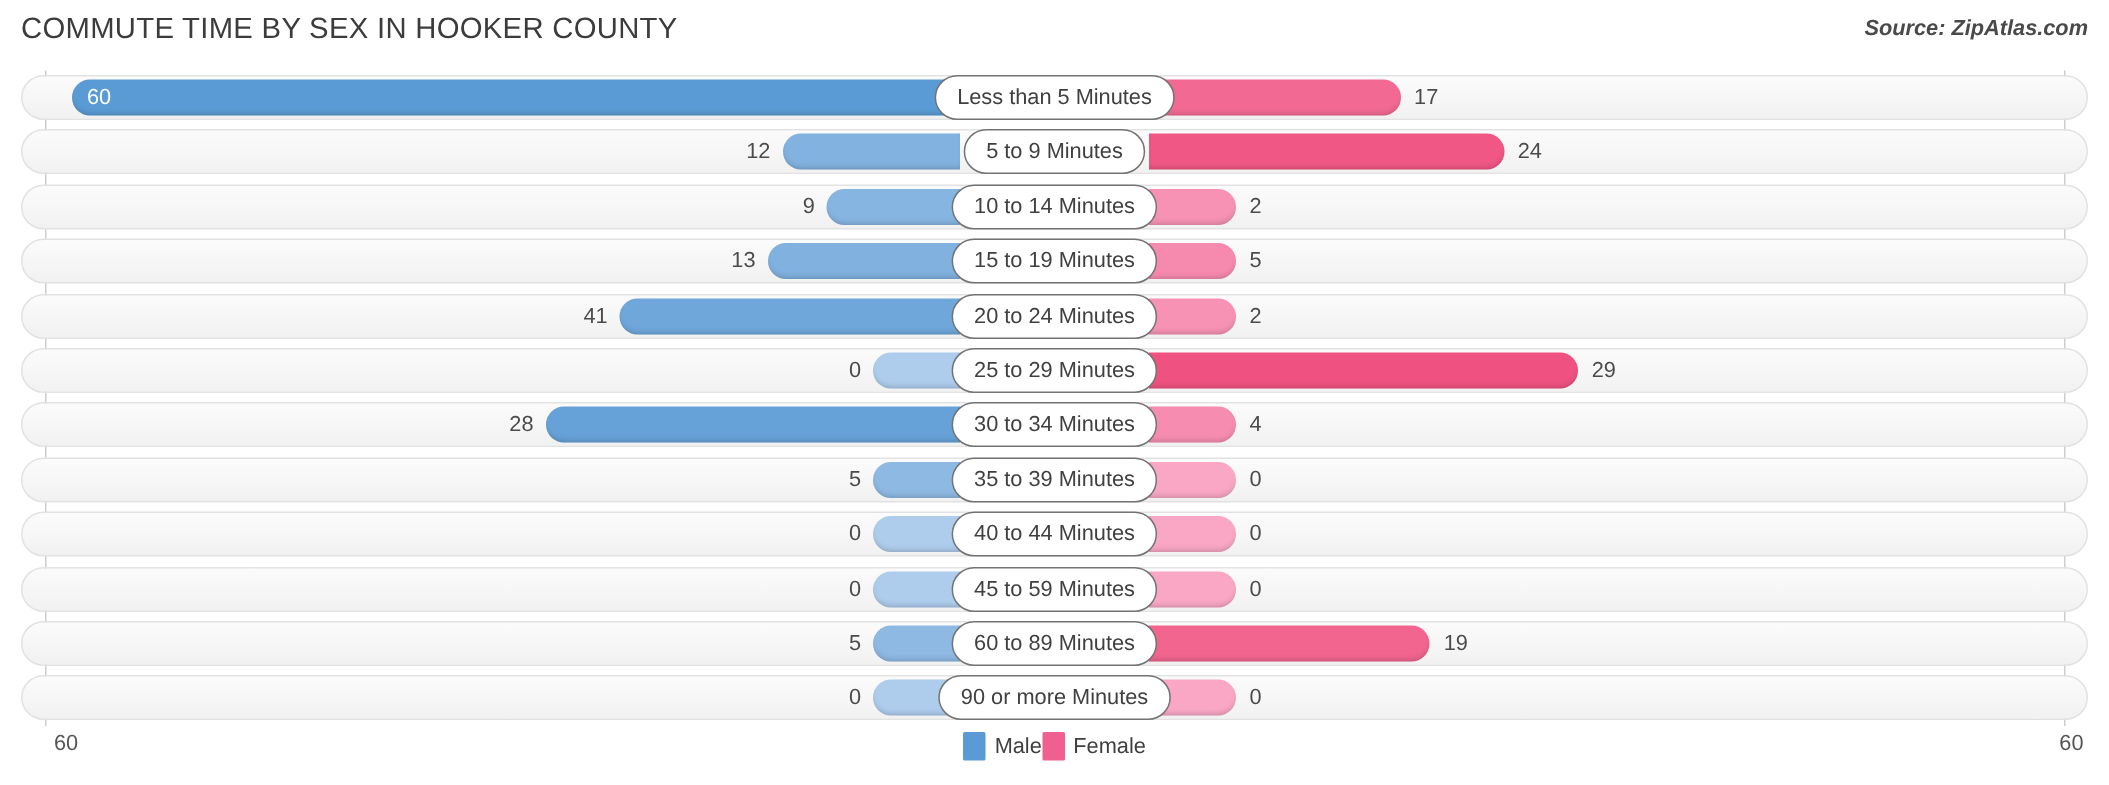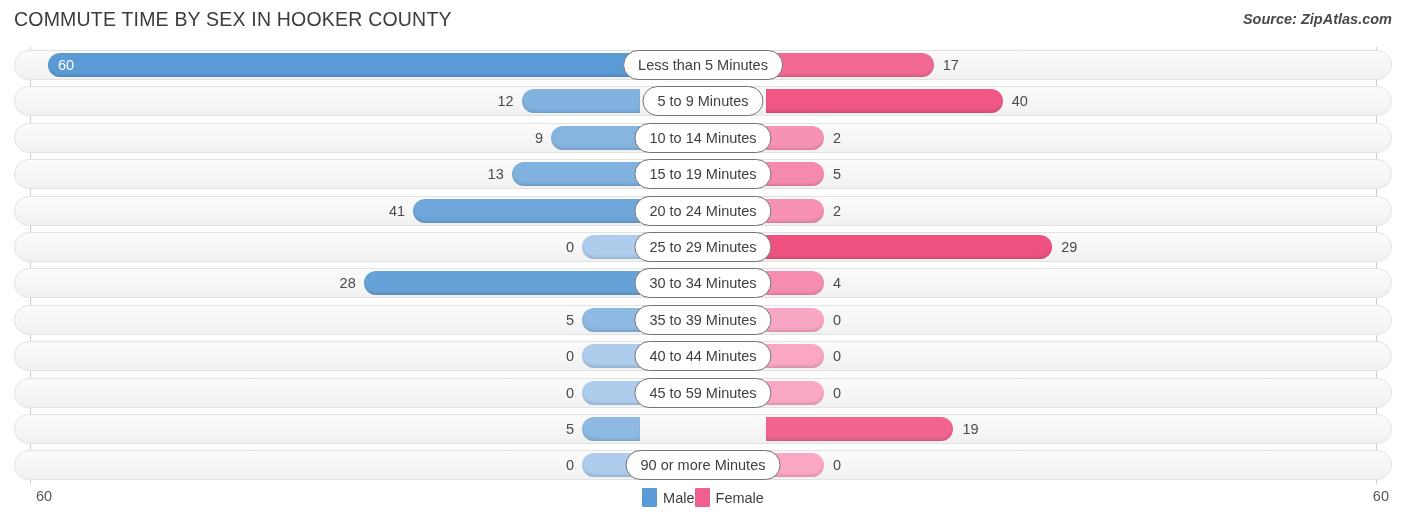--- a/index.html
+++ b/index.html
@@ -217,21 +217,21 @@
             <div class="bar-value female" style="left: 942.733px; width: 58px;">17</div>
             <div class="center-label" style="left: 703px;">Less than 5 Minutes</div>
           </div>
         </div>
         <div class="row">
           <div class="track"></div>
           <div class="bars">
             <div class="bar male" style="left: 521.6px; width: 118.4px; background: rgb(130, 178, 224);"></div>
             <div class="bar-value male" style="left: 455.6px; width: 58px;">12</div>
             <div class="bar female" style="left: 766px; width: 236.8px; background: rgb(240, 87, 132);"></div>
-            <div class="bar-value female" style="left: 1011.8px; width: 58px;">40</div>
+            <div class="bar-value female" style="left: 1011.8px; width: 58px;">24</div>
             <div class="center-label" style="left: 703px;">5 to 9 Minutes</div>
           </div>
         </div>
         <div class="row">
           <div class="track"></div>
           <div class="bars">
             <div class="bar male" style="left: 551.2px; width: 88.8px; background: rgb(135, 181, 225);"></div>
             <div class="bar-value male" style="left: 485.2px; width: 58px;">9</div>
             <div class="bar female" style="left: 766px; width: 58px; background: rgb(247, 146, 180);"></div>
             <div class="bar-value female" style="left: 833px; width: 58px;">2</div>
@@ -308,20 +308,21 @@
             <div class="center-label" style="left: 703px;">45 to 59 Minutes</div>
           </div>
         </div>
         <div class="row">
           <div class="track"></div>
           <div class="bars">
             <div class="bar male" style="left: 582px; width: 58px; background: rgb(142, 185, 227);"></div>
             <div class="bar-value male" style="left: 516px; width: 58px;">5</div>
             <div class="bar female" style="left: 766px; width: 187.467px; background: rgb(241, 101, 143);"></div>
             <div class="bar-value female" style="left: 962.467px; width: 58px;">19</div>
+            <div class="center-label" style="left: 703px;">60 to 89 Minutes</div>
           </div>
         </div>
         <div class="row">
           <div class="track"></div>
           <div class="bars">
             <div class="bar male" style="left: 582px; width: 58px; background: rgb(174, 204, 236);"></div>
             <div class="bar-value male" style="left: 516px; width: 58px;">0</div>
             <div class="bar female" style="left: 766px; width: 58px; background: rgb(249, 167, 197);"></div>
             <div class="bar-value female" style="left: 833px; width: 58px;">0</div>
             <div class="center-label" style="left: 703px;">90 or more Minutes</div>

